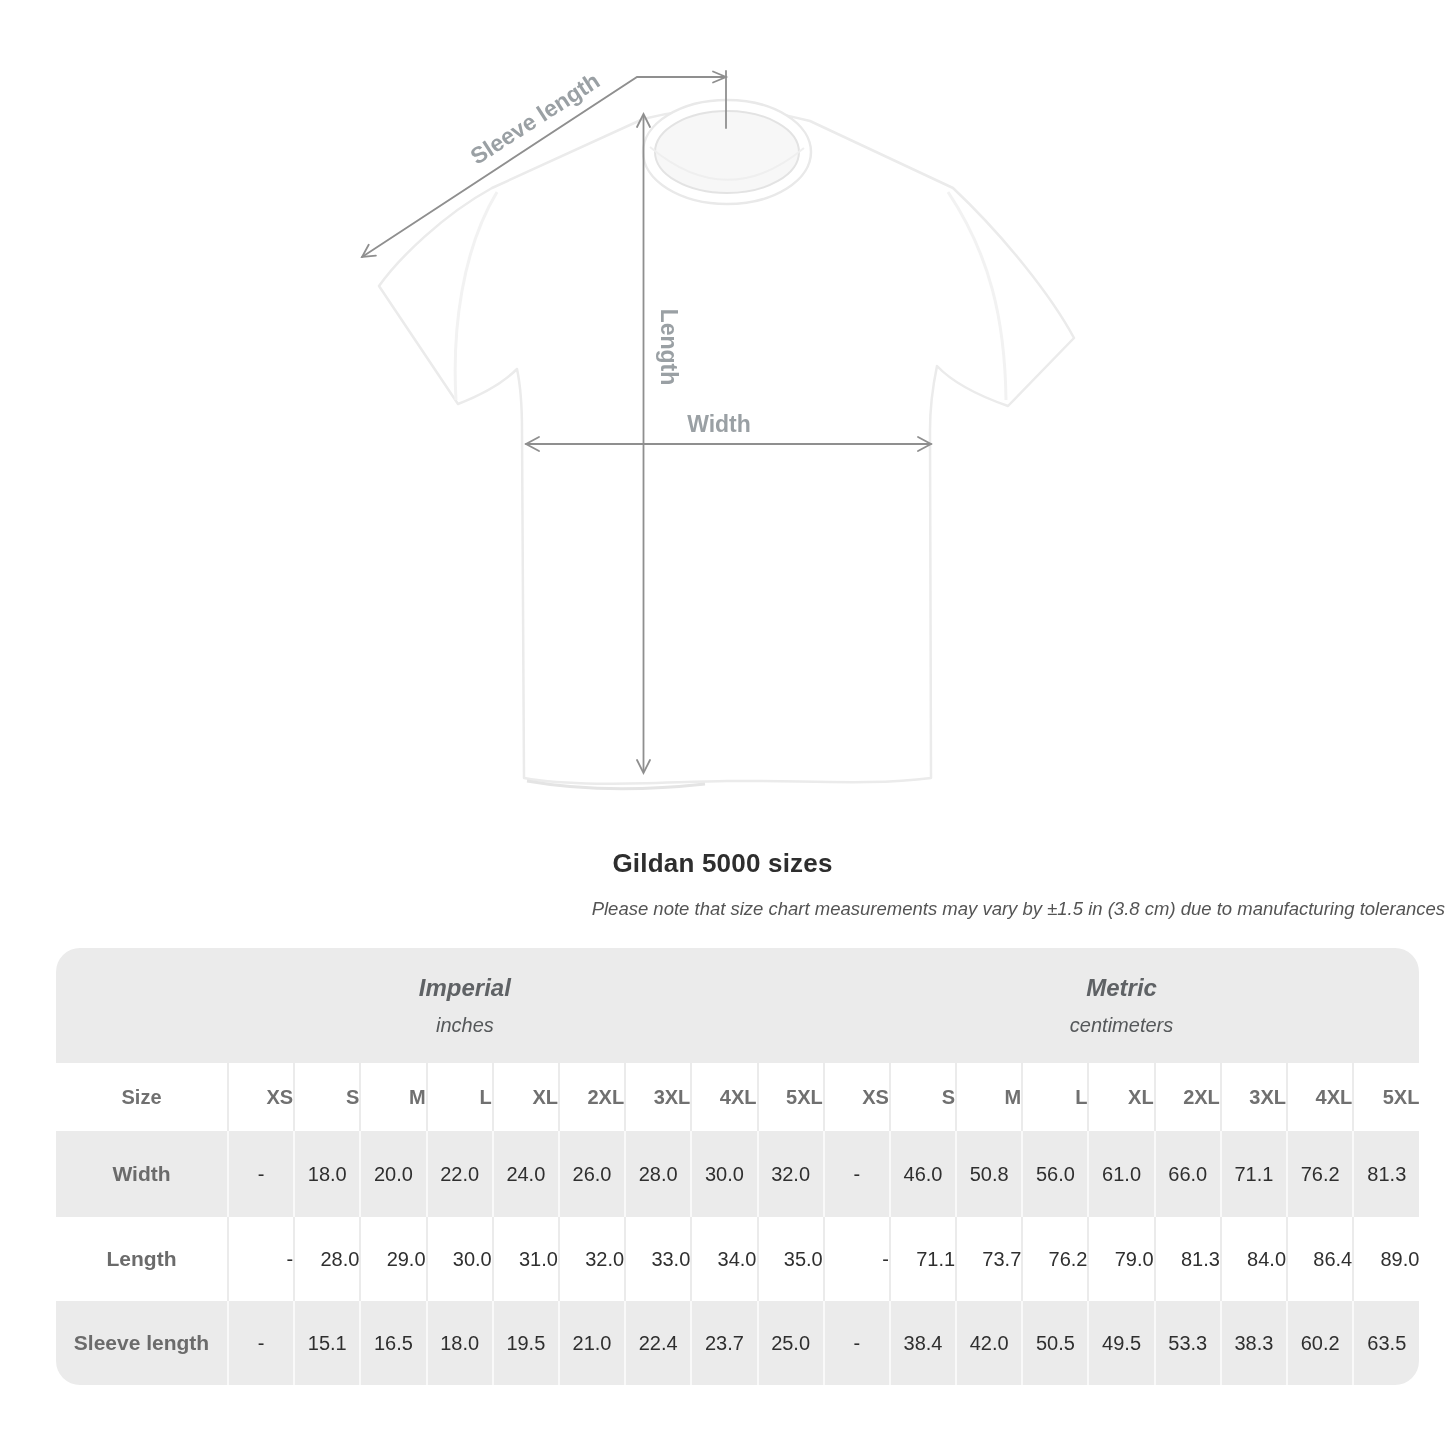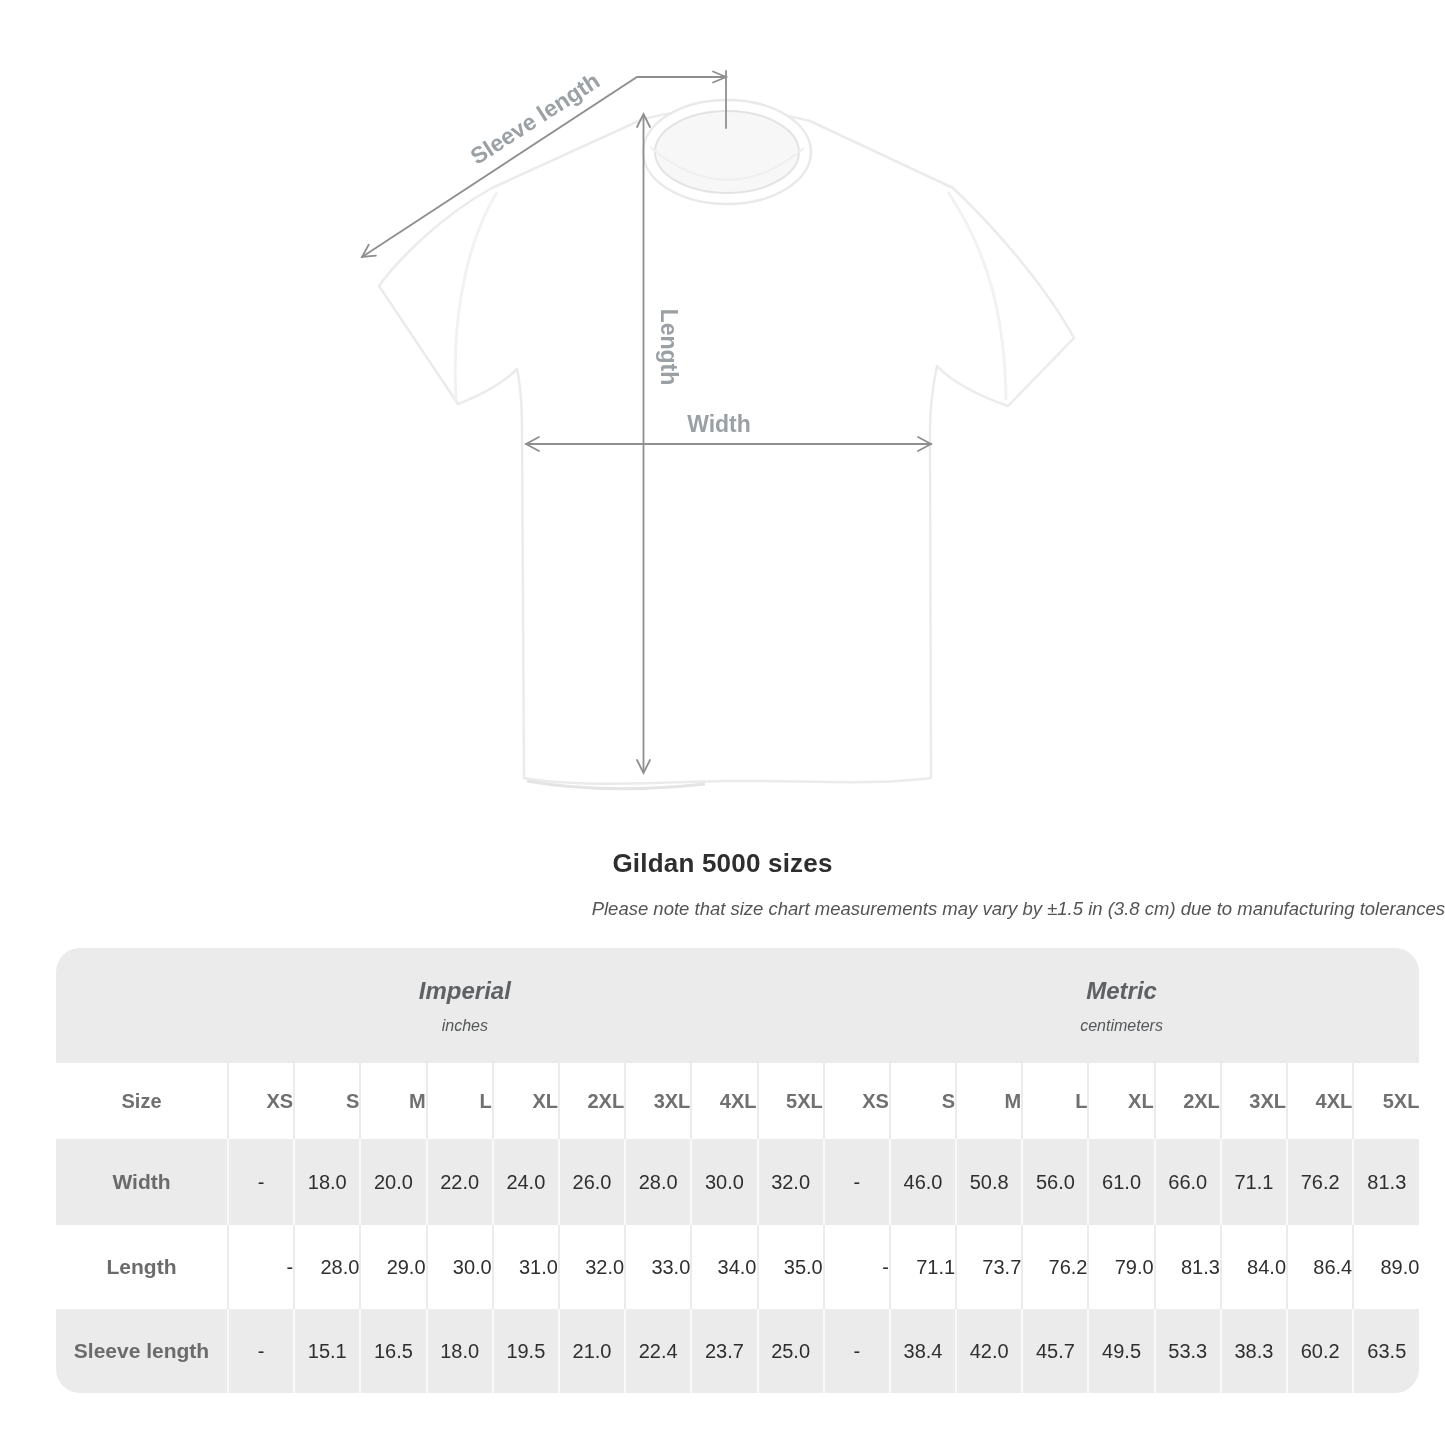--- a/index.html
+++ b/index.html
@@ -14,29 +14,29 @@
   .page-subtitle { position: absolute; top: 898px; left: 0; width: 1445px;
     text-align: right; font-size: 18.5px; font-style: italic; color: #545454; }
 
   .size-table-wrap { position: absolute; top: 948px; left: 56px; width: 1363px;
     border-radius: 24px; overflow: hidden; background: #ffffff; }
   table.size-table { width: 1363px; border-collapse: collapse; table-layout: fixed; }
   col.label-col { width: 172px; }
   col.data-col  { width: 66.2px; }
 
   tr.group-row   { height: 115px; background: #ebebeb; }
-  tr.header-row  { height: 76px;  background: #ffffff; }
+  tr.header-row  { height: 68px;  background: #ffffff; }
   tr.r-shade     { background: #ebebeb; }
   tr.r-plain     { background: #ffffff; }
   tr.h86 { height: 86px; } tr.h84 { height: 84px; }
 
   .group-cell { text-align: center; vertical-align: middle; }
   .group-cell .g-label { font-size: 24px; font-weight: bold; font-style: italic;
     color: #5f6265; padding-bottom: 12px; }
-  .group-cell .g-sub { font-size: 16px; font-style: italic; color: #55585a; }
+  .group-cell .g-sub { font-size: 20px; font-style: italic; color: #55585a; }
   .group-cell.imperial-cell { padding-left: 50px; }
 
   th, td { text-align: center; vertical-align: middle; font-size: 20px; }
   tr.header-row th { color: #707070; font-weight: bold; }
   td.row-label { color: #6b6b6b; font-weight: bold; font-size: 21px; }
   td.val { color: #2f2f2f; font-weight: normal; }
 
   tr.header-row th + th,
   tr.r-plain td + td { border-left: 2px solid rgba(0,0,0,0.08); text-align: right; }
   tr.r-shade td + td { border-left: 2px solid rgba(255,255,255,0.7); }
@@ -203,21 +203,21 @@
         <td class="val">16.5</td>
         <td class="val">18.0</td>
         <td class="val">19.5</td>
         <td class="val">21.0</td>
         <td class="val">22.4</td>
         <td class="val">23.7</td>
         <td class="val">25.0</td>
         <td class="val">-</td>
         <td class="val">38.4</td>
         <td class="val">42.0</td>
-        <td class="val">45.7</td>
+        <td class="val">50.5</td>
         <td class="val">49.5</td>
         <td class="val">53.3</td>
         <td class="val">38.3</td>
         <td class="val">60.2</td>
         <td class="val">63.5</td>
       </tr>
     </tbody>
   </table>
 </div>
 

